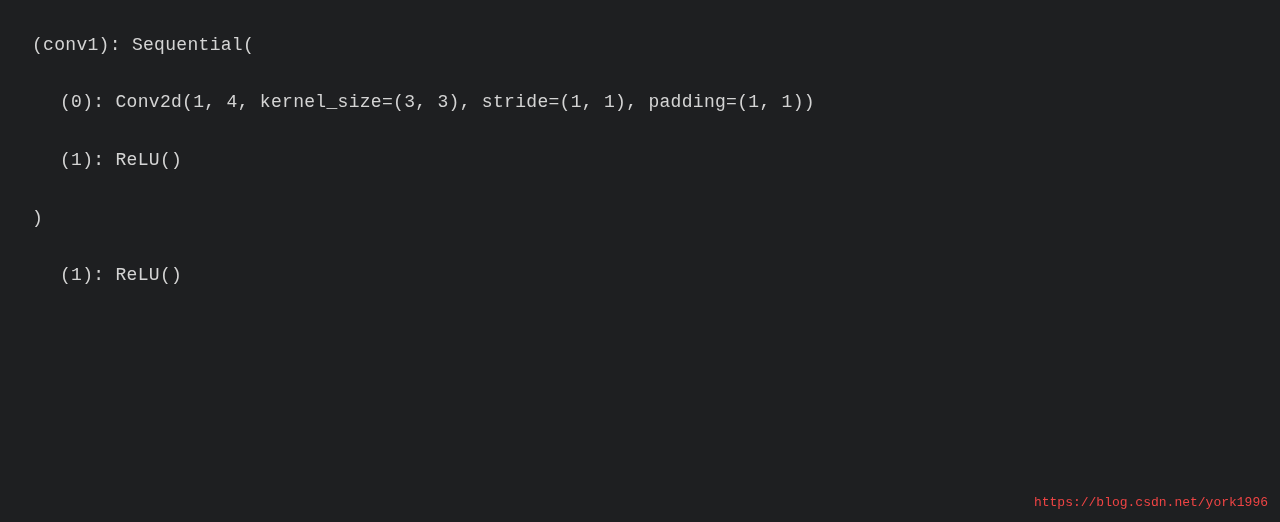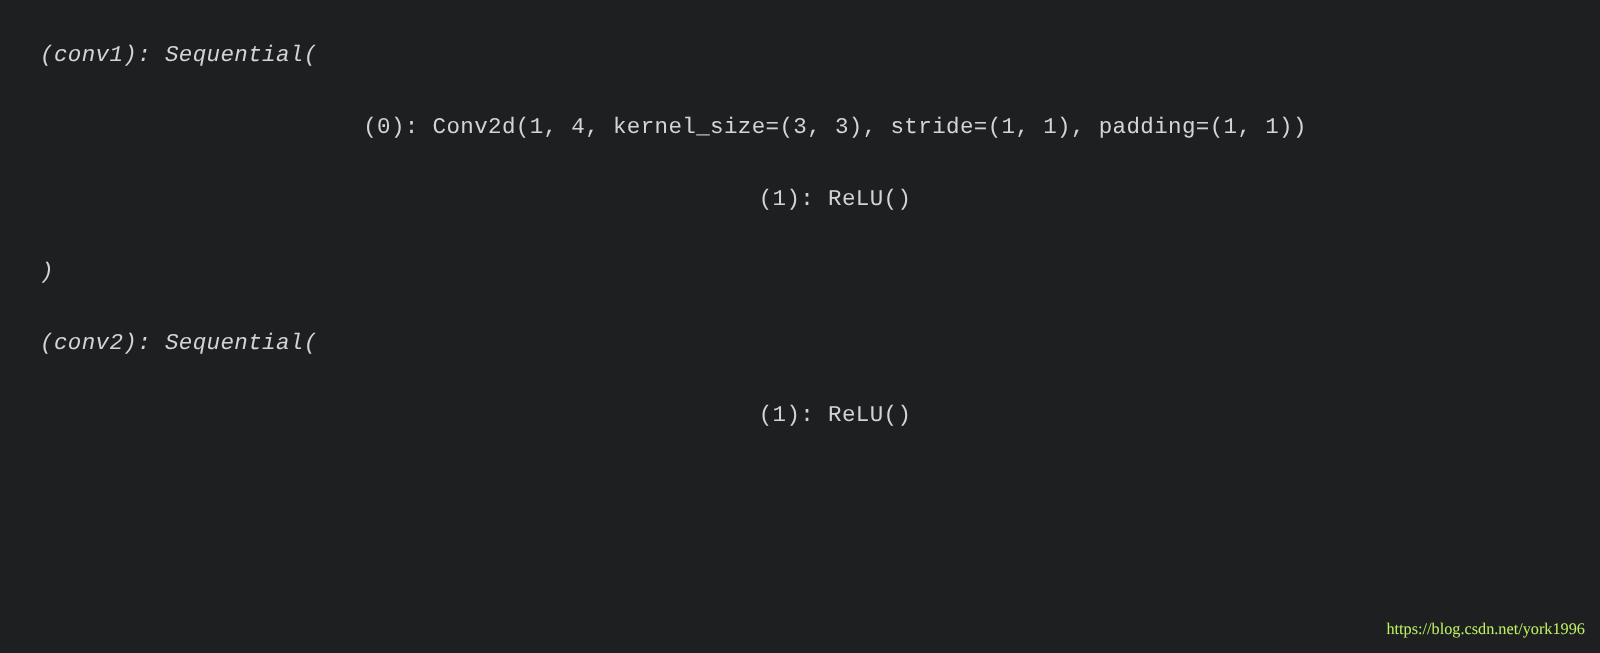--- a/index.html
+++ b/index.html
@@ -21,45 +21,42 @@
     }
     .code-block {
       white-space: pre;
       letter-spacing: 0.3px;
     }
     .line {
       display: block;
     }
     .indent-1 {
       padding-left: 28px;
-      font-style: italic;
     }
     .indent-2 {
       padding-left: 56px;
-      text-align: center;
     }
     .watermark {
       position: absolute;
       bottom: 8px;
       right: 12px;
-      color: #bef264;
+      color: #ef4444;
       font-size: 13px;
-      font-family: Liberation Serif, serif;
+      font-family: Liberation Mono, monospace;
       letter-spacing: 0;
     }
   </style>
 </head>
 <body>
 
 <div class="code-block">
 <span class="line indent-1">(conv1): Sequential(</span>
 <span class="line indent-2">(0): Conv2d(1, 4, kernel_size=(3, 3), stride=(1, 1), padding=(1, 1))</span>
 <span class="line indent-2">(1): ReLU()</span>
 <span class="line indent-1">)</span>
-<span class="line indent-1">(conv2): Sequential(</span>
 <span class="line indent-2">(1): ReLU()</span>
 
 
 
 
 
 
 
 
 

